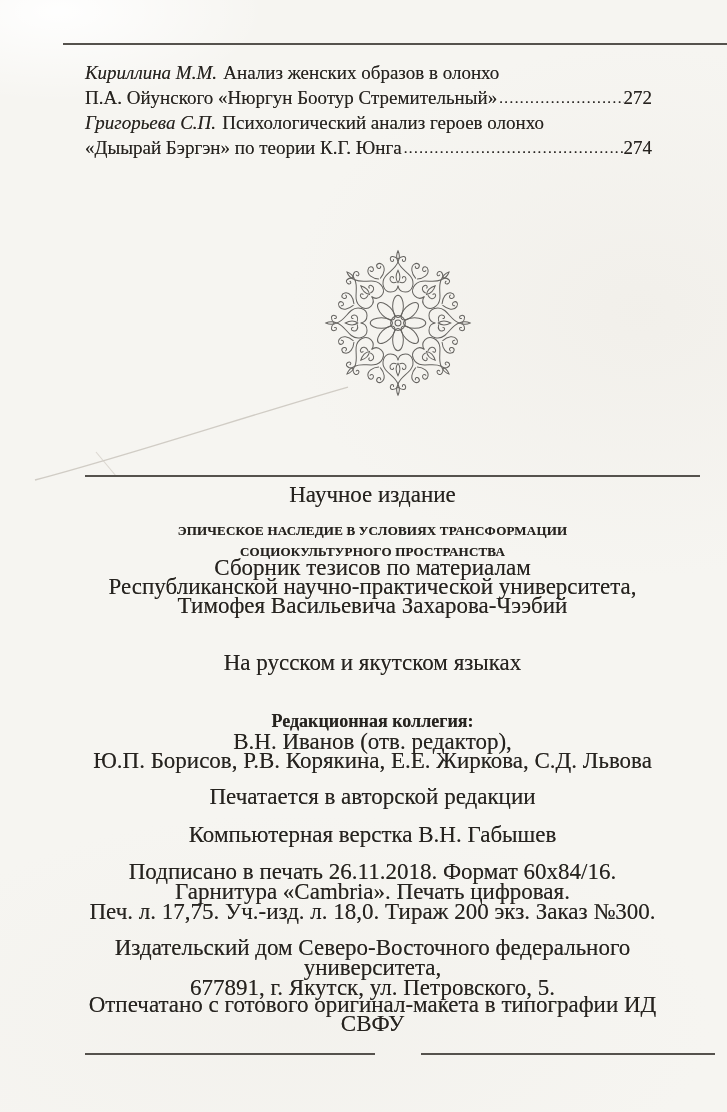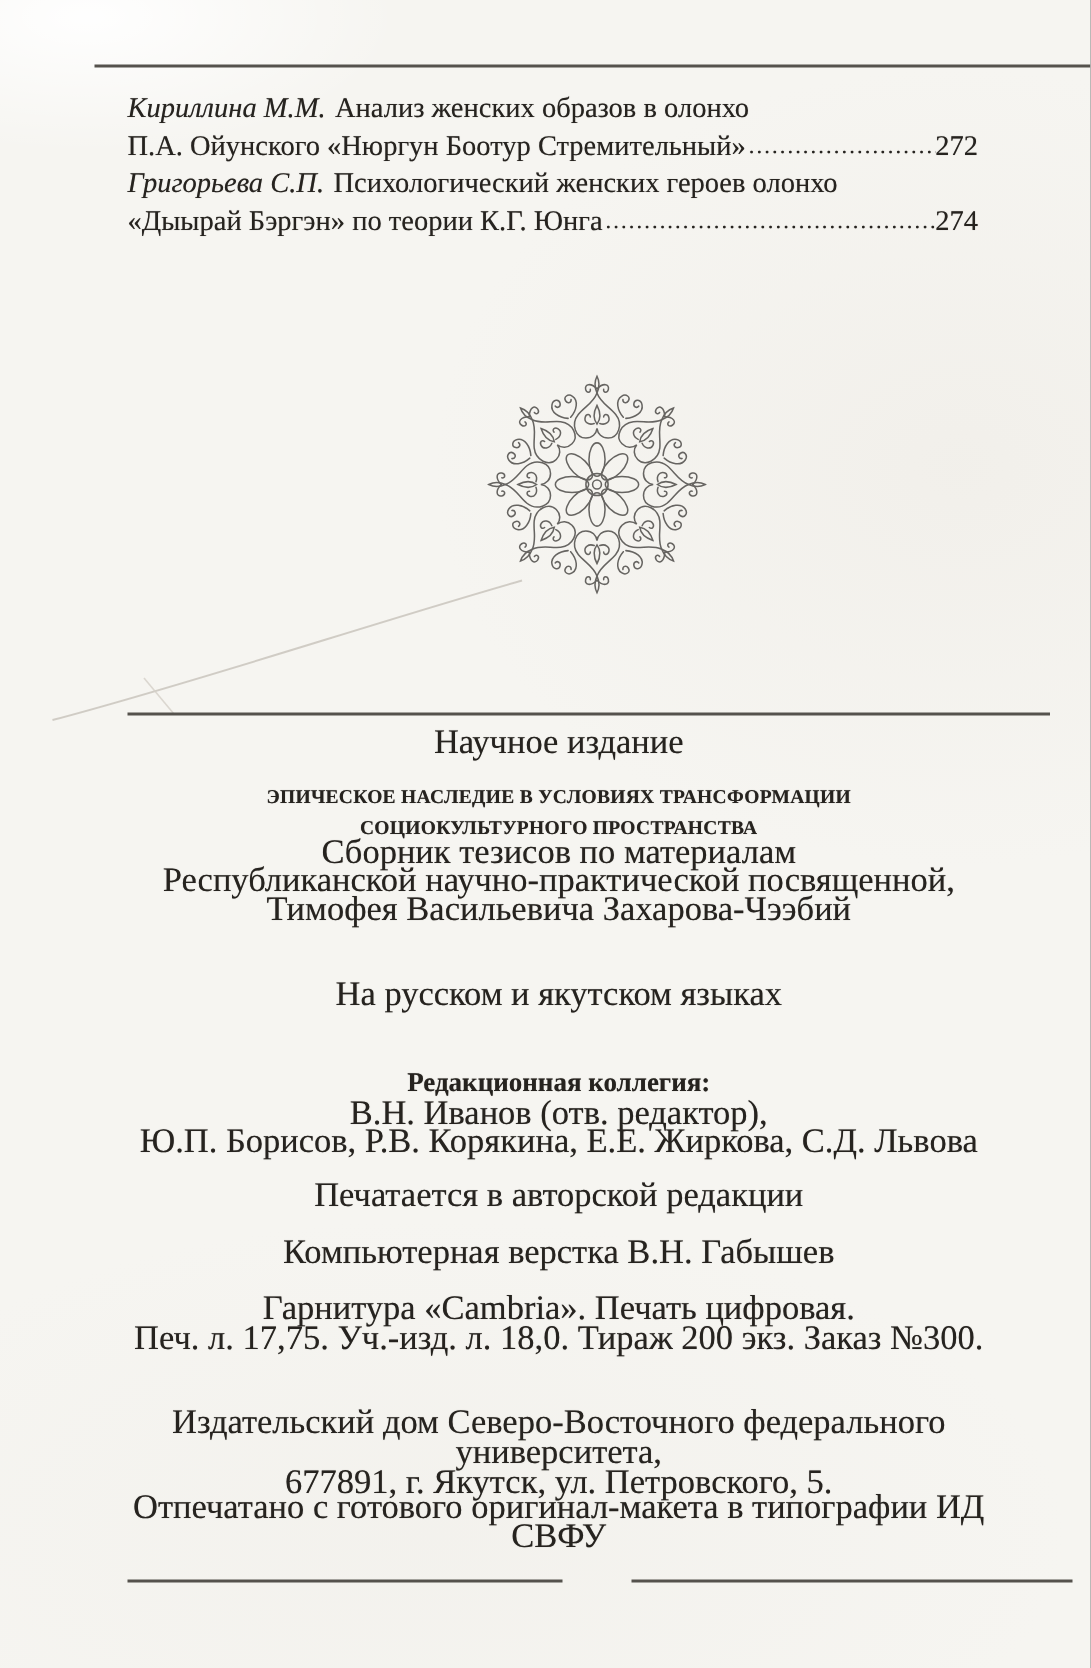--- a/index.html
+++ b/index.html
@@ -54,21 +54,21 @@
 
   <div class="rule rule-top"></div>
 
   <div class="toc">
     <div class="toc-line"><span class="author">Кириллина М.М.</span><span>Анализ женских образов в олонхо</span></div>
     <div class="toc-line leaderline">
         <span>П.А. Ойунского «Нюргун Боотур Стремительный»</span>
         <span class="leader">................................................................................................................................................................</span>
         <span class="pagenum">272</span>
       </div>
-    <div class="toc-line"><span class="author">Григорьева С.П.</span><span>Психологический женских героев олонхо</span></div>
+    <div class="toc-line"><span class="author">Григорьева С.П.</span><span>Психологический анализ героев олонхо</span></div>
     <div class="toc-line leaderline">
         <span>«Дыырай Бэргэн» по теории К.Г. Юнга</span>
         <span class="leader">................................................................................................................................................................</span>
         <span class="pagenum">274</span>
       </div>
   </div>
 
   <svg class="ornament" viewBox="-80 -80 160 160" aria-hidden="true">
     <defs>
       <g id="arm">
@@ -124,38 +124,39 @@
 
   <div class="cblock edition-type">Научное издание</div>
 
   <div class="cblock main-title">
     <div>ЭПИЧЕСКОЕ НАСЛЕДИЕ В УСЛОВИЯХ ТРАНСФОРМАЦИИ</div>
     <div>СОЦИОКУЛЬТУРНОГО ПРОСТРАНСТВА</div>
   </div>
 
   <div class="cblock subtitle">
     <div>Сборник тезисов по материалам</div>
-    <div>Республиканской научно-практической посвященной,</div>
+    <div>Республиканской научно-практической университета,</div>
     <div>Тимофея Васильевича Захарова-Чээбий</div>
   </div>
 
   <div class="cblock edboard-heading">Редакционная коллегия:</div>
 
   <div class="cblock languages">На русском и якутском языках</div>
 
   <div class="cblock edboard">
     <div>В.Н. Иванов (отв. редактор),</div>
     <div>Ю.П. Борисов, Р.В. Корякина, Е.Е. Жиркова, С.Д. Львова</div>
   </div>
 
   <div class="cblock edition-note">Печатается в авторской редакции</div>
 
   <div class="cblock layout-note">Компьютерная верстка В.Н. Габышев</div>
 
   <div class="cblock print-info">
+    <div>Подписано в печать 26.11.2018. Формат 60х84/16.</div>
     <div>Гарнитура «Cambria». Печать цифровая.</div>
     <div>Печ. л. 17,75. Уч.-изд. л. 18,0. Тираж 200 экз. Заказ №300.</div>
   </div>
 
   <div class="cblock publisher">
     <div>Издательский дом Северо-Восточного федерального университета,</div>
     <div>677891, г. Якутск, ул. Петровского, 5.</div>
   </div>
 
   <div class="cblock printed-note">Отпечатано с готового оригинал-макета в типографии ИД СВФУ</div>

